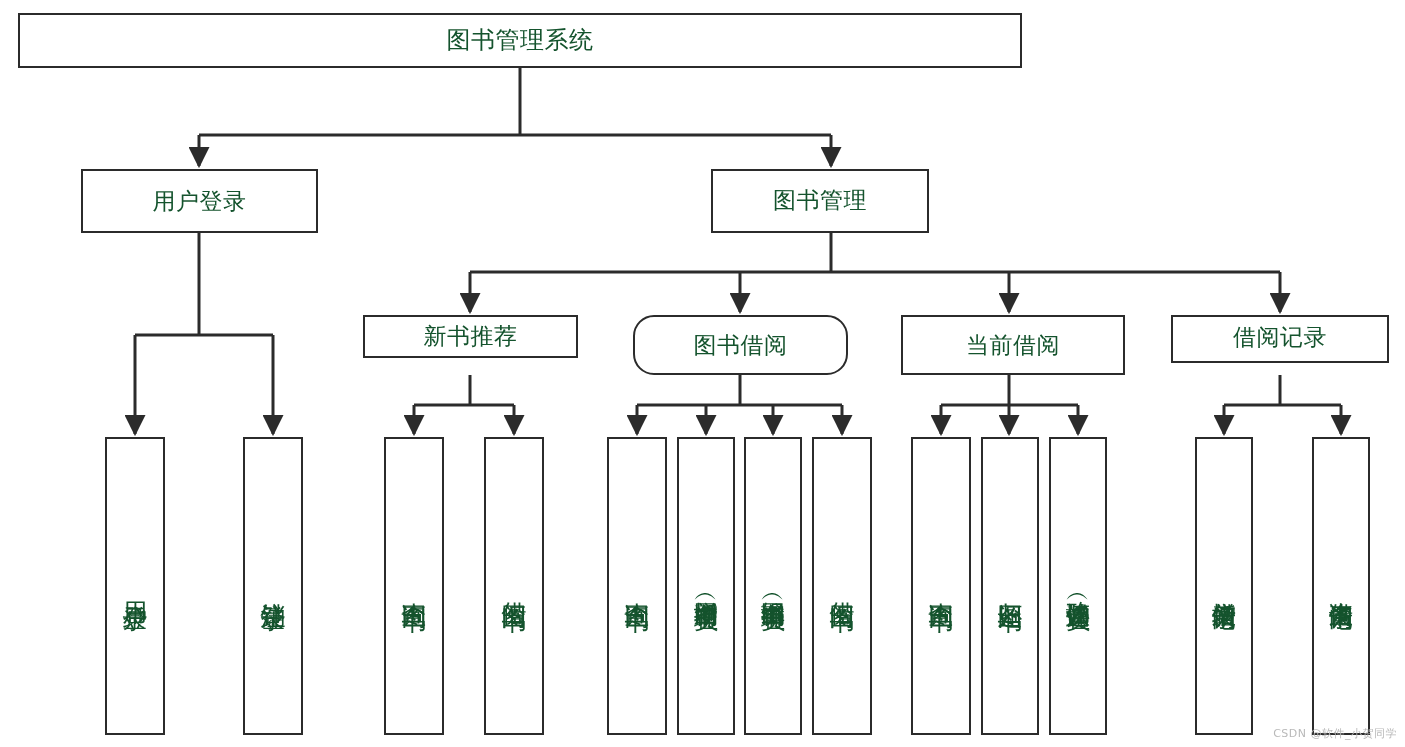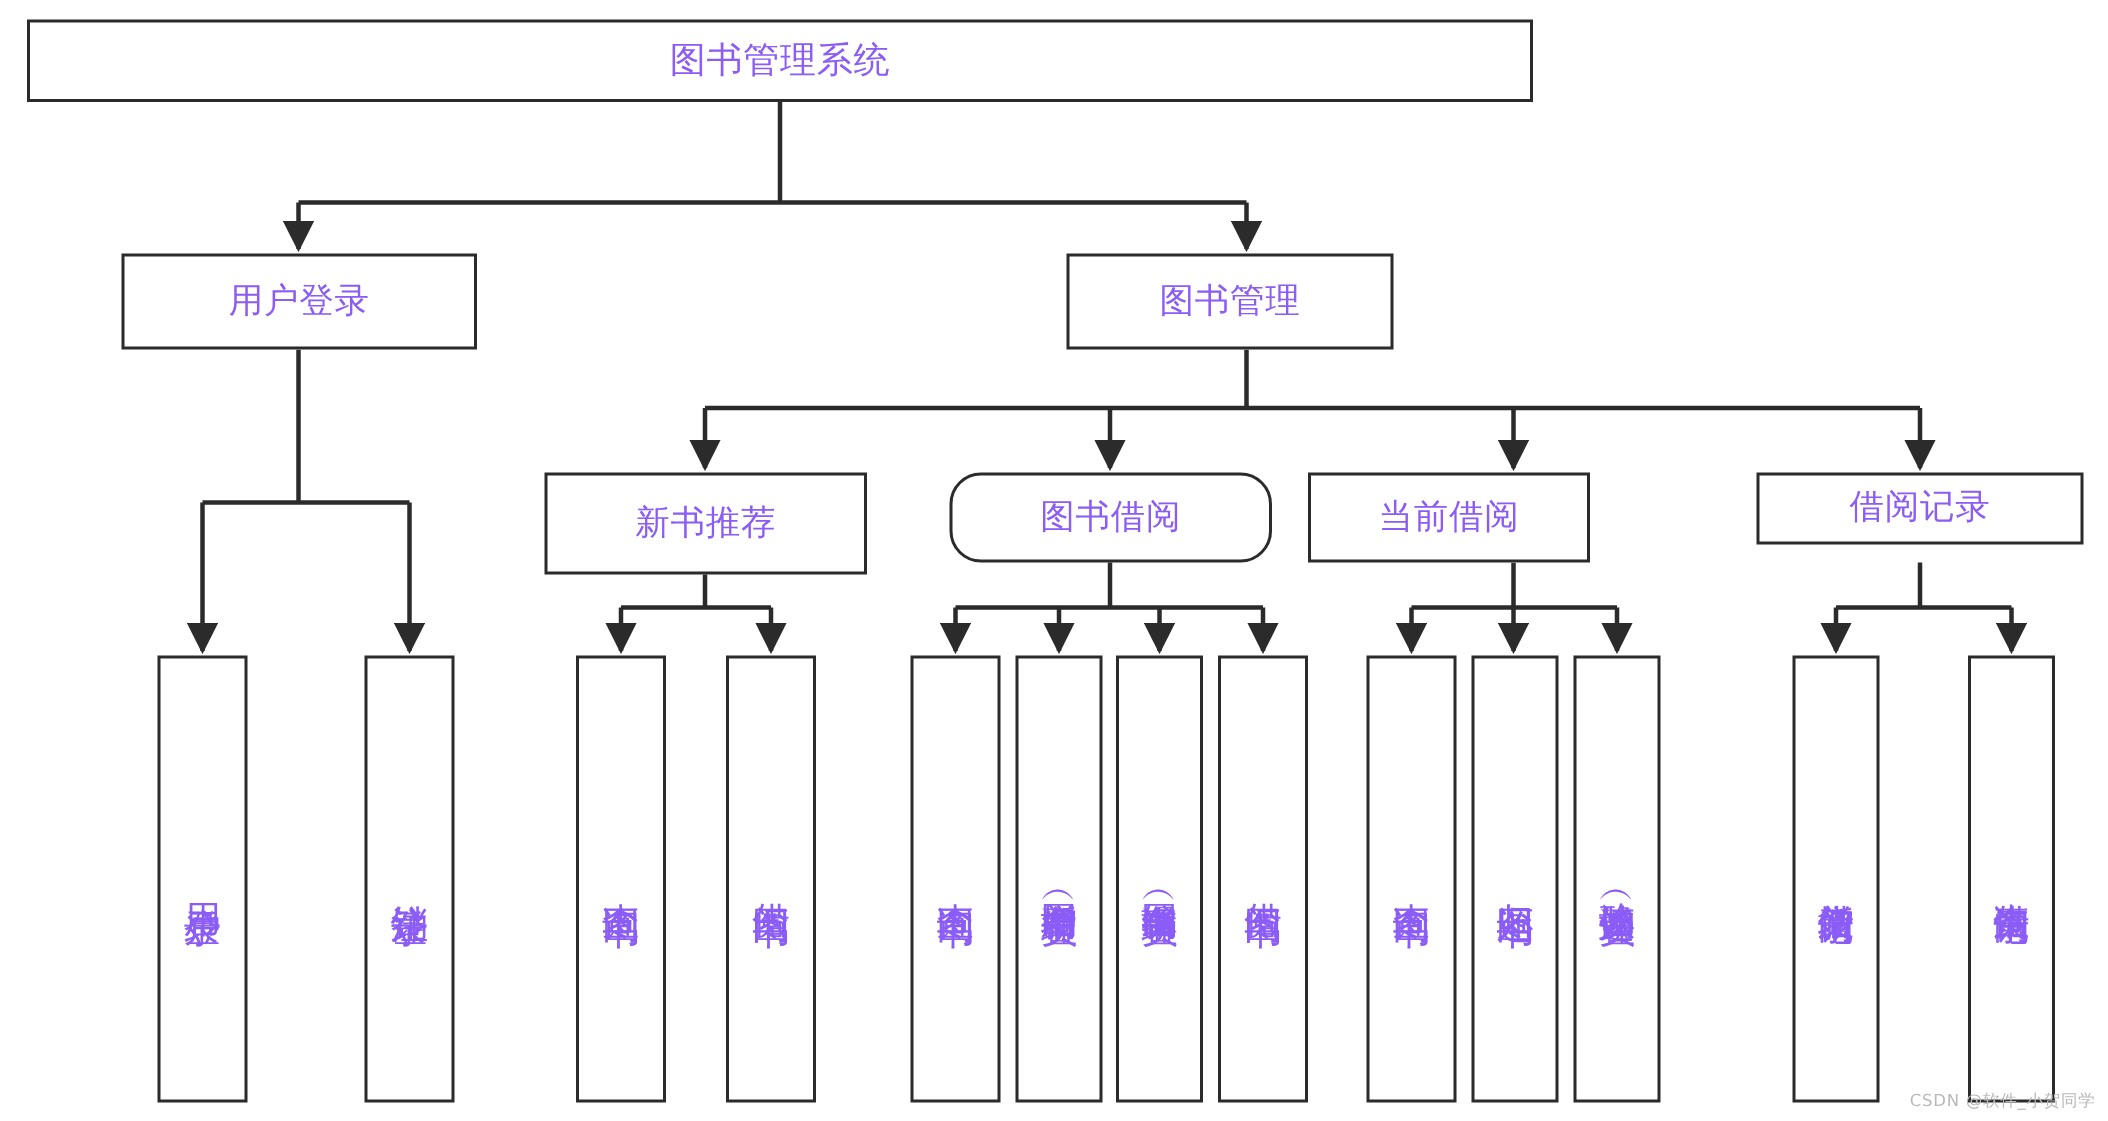--- a/index.html
+++ b/index.html
@@ -27,21 +27,21 @@
     pointer-events: none;
   }
   .node {
     position: absolute;
     box-sizing: border-box;
     border: 2px solid #2b2b2b;
     background: #ffffff;
     display: flex;
     align-items: center;
     justify-content: center;
-    color: #8b5cf6;
+    color: #14532d;
     font-weight: 400;
   }
   .node .label {
     display: block;
     text-align: center;
     line-height: 1.06;
     letter-spacing: 0.5px;
   }
   
   .node.horiz .label {
@@ -137,27 +137,27 @@
     <span class="label">图书管理系统</span>
   </div>
 
   <div class="node horiz" style="left:81px; top:169px; width:237px; height:64px;">
     <span class="label">用户登录</span>
   </div>
   <div class="node horiz" style="left:711px; top:169px; width:218px; height:64px;font-family:Liberation Serif, serif;">
     <span class="label">图书管理</span>
   </div>
 
-  <div class="node horiz" style="left:363px; top:315px; width:215px; height:68px;">
+  <div class="node horiz" style="left:363px; top:315px; width:215px; height:43px;">
     <span class="label">新书推荐</span>
   </div>
   <div class="node horiz" style="left:633px; top:315px; width:215px; height:60px;border-radius:21px;">
     <span class="label">图书借阅</span>
   </div>
-  <div class="node horiz" style="left:872px; top:315px; width:188px; height:60px;">
+  <div class="node horiz" style="left:901px; top:315px; width:224px; height:60px;">
     <span class="label">当前借阅</span>
   </div>
   <div class="node horiz" style="left:1171px; top:315px; width:218px; height:48px;font-family:Liberation Mono, monospace;">
     <span class="label">借阅记录</span>
   </div>
 
   <div class="node vert" style="left:105px; top:437px; width:60px; height:298px;">
     <span class="label">用户登录</span>
   </div>
   <div class="node vert" style="left:243px; top:437px; width:60px; height:298px;">

